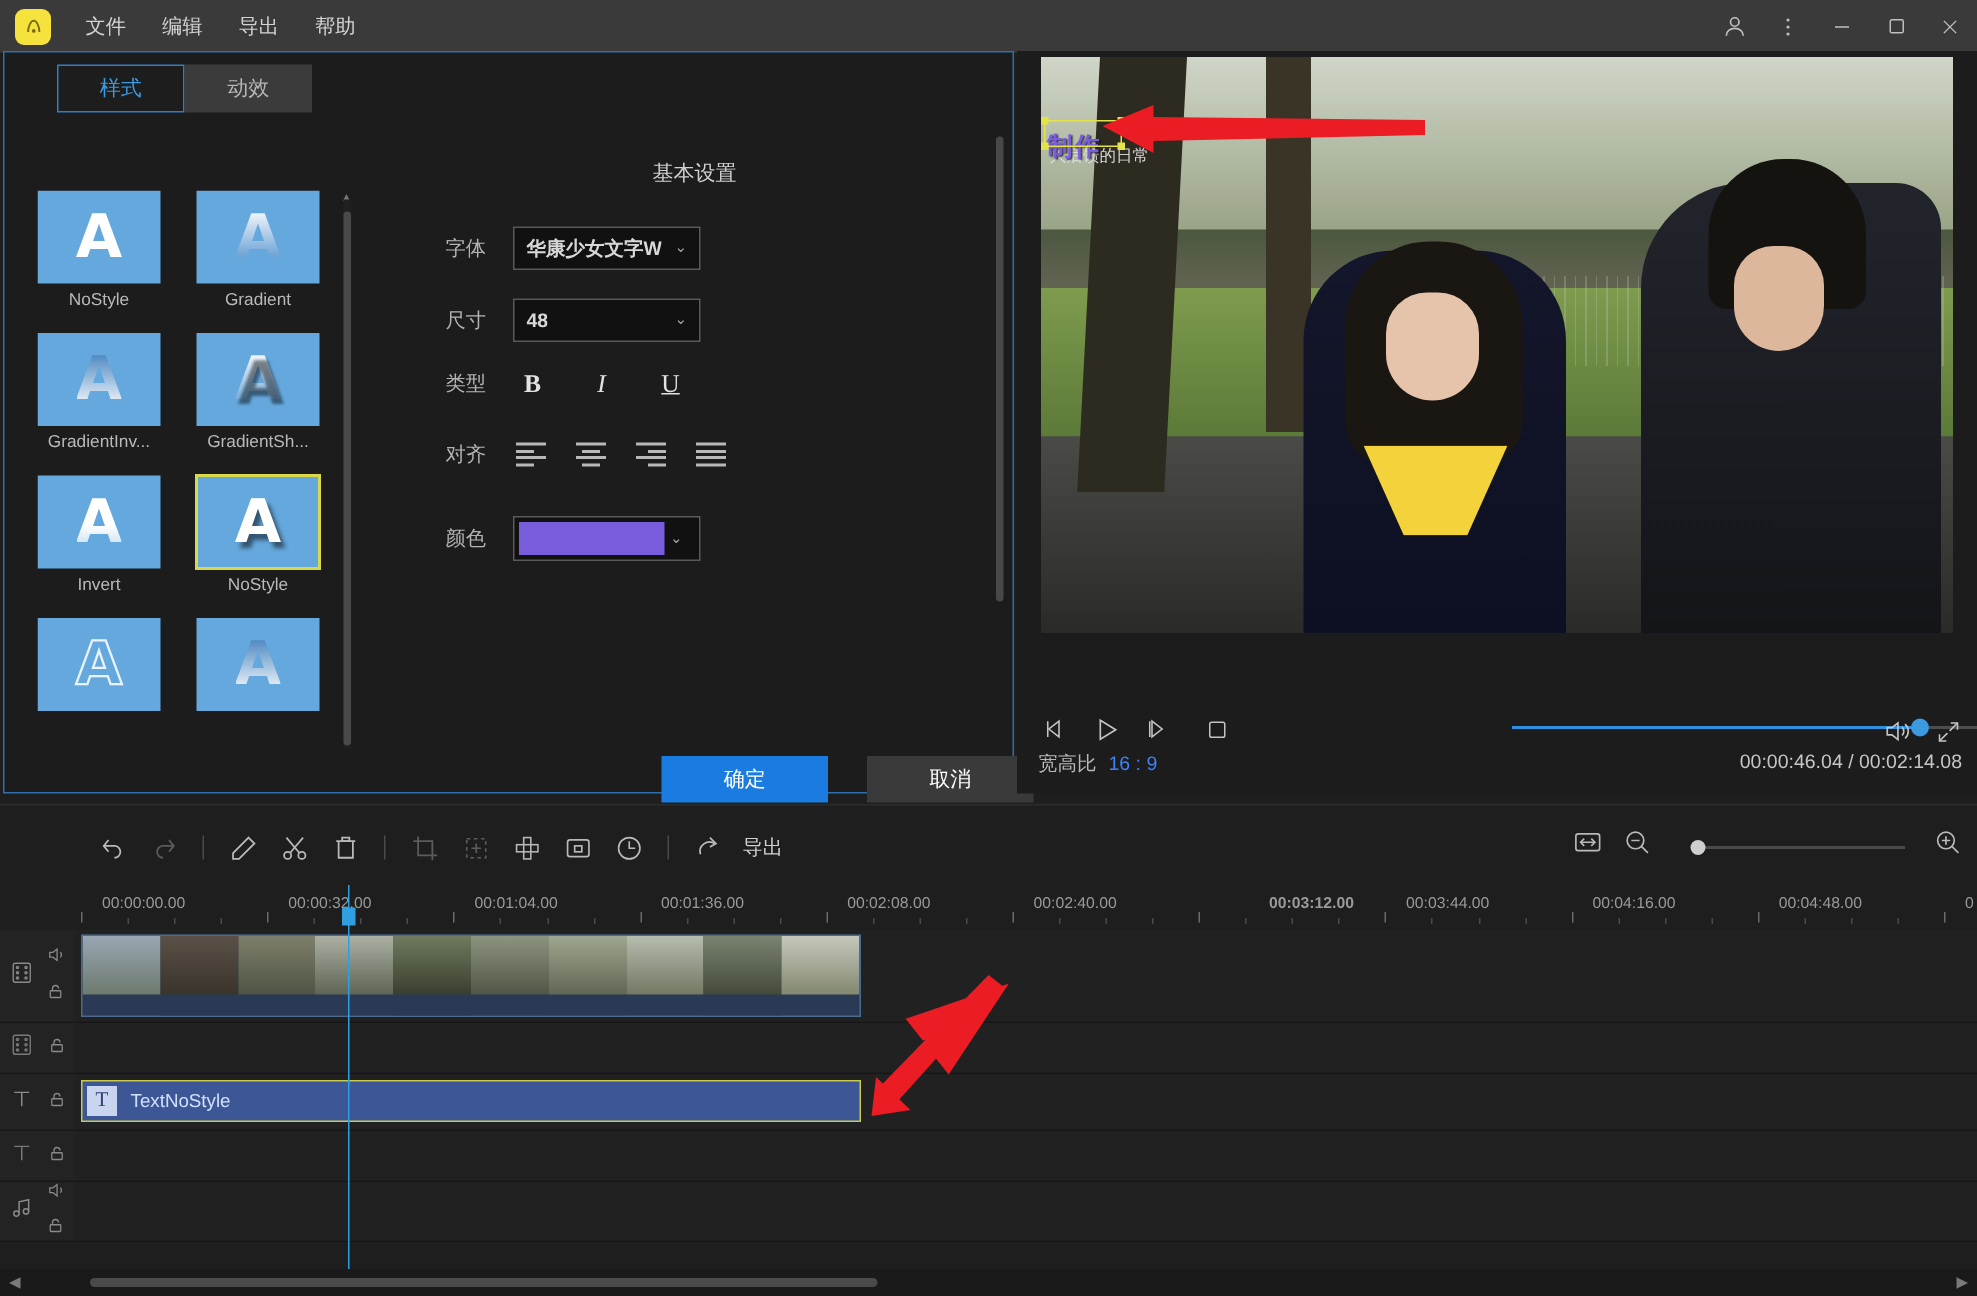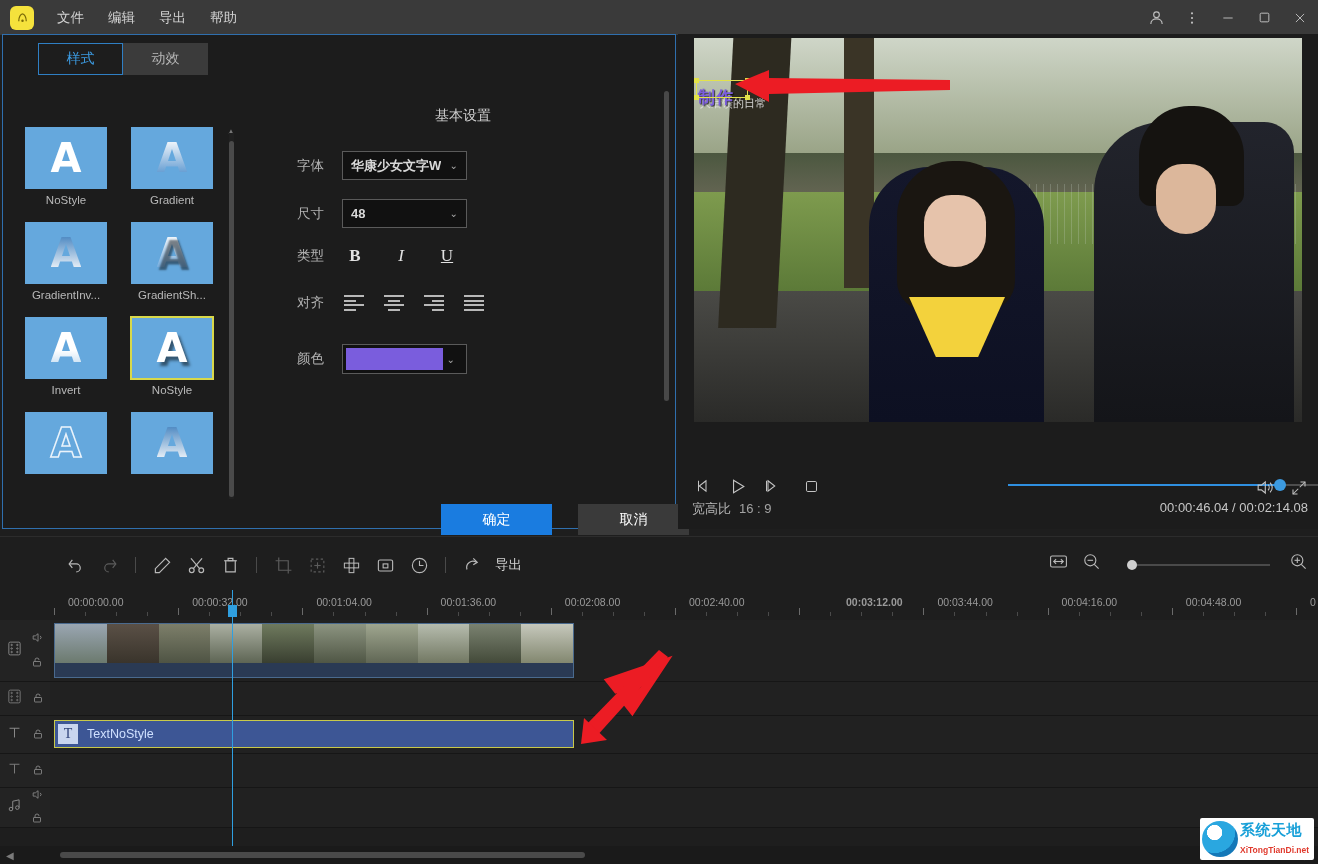--- a/index.html
+++ b/index.html
@@ -145,21 +145,21 @@
 
   .pctrl{ position:absolute; left:0; top:432px; width:640px; height:40px; display:flex; align-items:center;}
   .pbtn{ width:34px;height:30px;display:flex;align-items:center;justify-content:center;color:#c4c4c4;}
   .pslider{ position:absolute; left:330px; top:444px; width:500px; height:14px;}
   .ptrack{ position:absolute; left:0; top:6px; width:500px; height:2px; background:#4d4d4d;}
   .pfill{ position:absolute; left:0; top:6px; width:272px; height:2px; background:#2f8fe0;}
   .pknob{ position:absolute; left:266px; top:1px; width:12px;height:12px;border-radius:50%;background:#3c9ae0;}
   .pright{ position:absolute; right:10px; top:444px; display:flex; gap:16px; align-items:center;}
   .pinfo{ position:absolute; left:14px; top:466px; width:616px; display:flex; justify-content:space-between; font-size:13px;}
   .ratio-lbl{ color:#b8b8b8;}
-  .ratio-val{ color:#a3a3a3; margin-left:8px;}
+  .ratio-val{ color:#3b82f6; margin-left:8px;}
   .timecode{ color:#c6c6c6; font-size:13px;}
 
   
   .sep-line{ position:absolute; left:0; top:536px; width:1318px; height:1px; background:#2c2c2c;}
   .toolbar{ position:absolute; left:0; top:543px; width:1318px; height:44px; display:flex; align-items:center;}
   .tool{ width:34px;height:30px;display:flex;align-items:center;justify-content:center;color:#b9b9b9;}
   .tool.dim{ color:#5c5c5c;}
   .vsep{ width:1px;height:16px;background:#4a4a4a;margin:0 9px;}
   .export-lbl{ font-size:13.5px;color:#d0d0d0;margin-left:6px;}
   .zoomrow{ position:absolute; right:10px; top:552px; display:flex; align-items:center; gap:14px;}
@@ -802,21 +802,14 @@
     <polygon points="93,7 20,88 10,76 84,0" fill="#ec1c24"></polygon>
     <polygon points="6,94 9,68 32,90" fill="#ec1c24"></polygon>
   </svg>
 
   <div class="hscroll">
     <span class="hs-arrow">◀</span>
     <span class="hs-arrow">▶</span>
     <span class="hsbar"></span>
   </div>
 
-  <div class="watermark">
-    <span class="wm-globe"></span>
-    <span class="wm-txt">
-      <span class="wm-top">系统天地</span><br>
-      <span class="wm-bot">XiTongTianDi.net</span>
-    </span>
-  </div>
 
 </div>
 
 </body></html>

